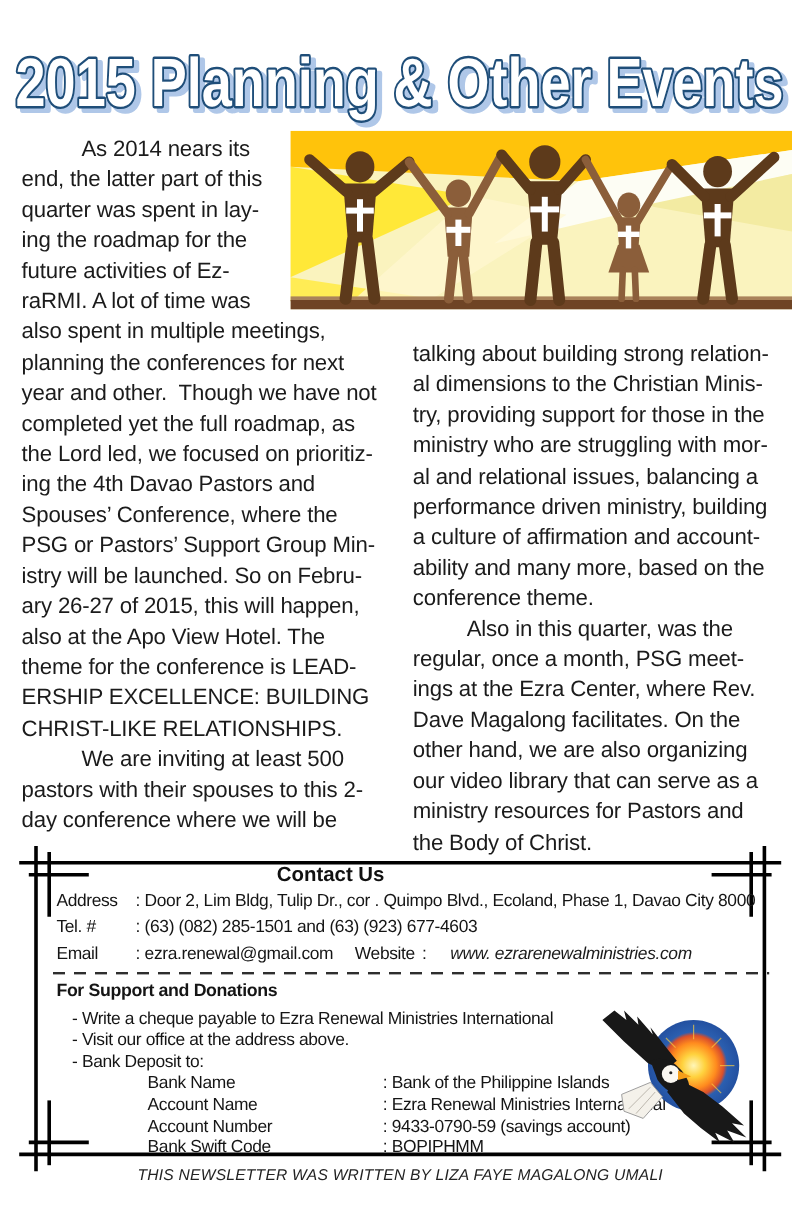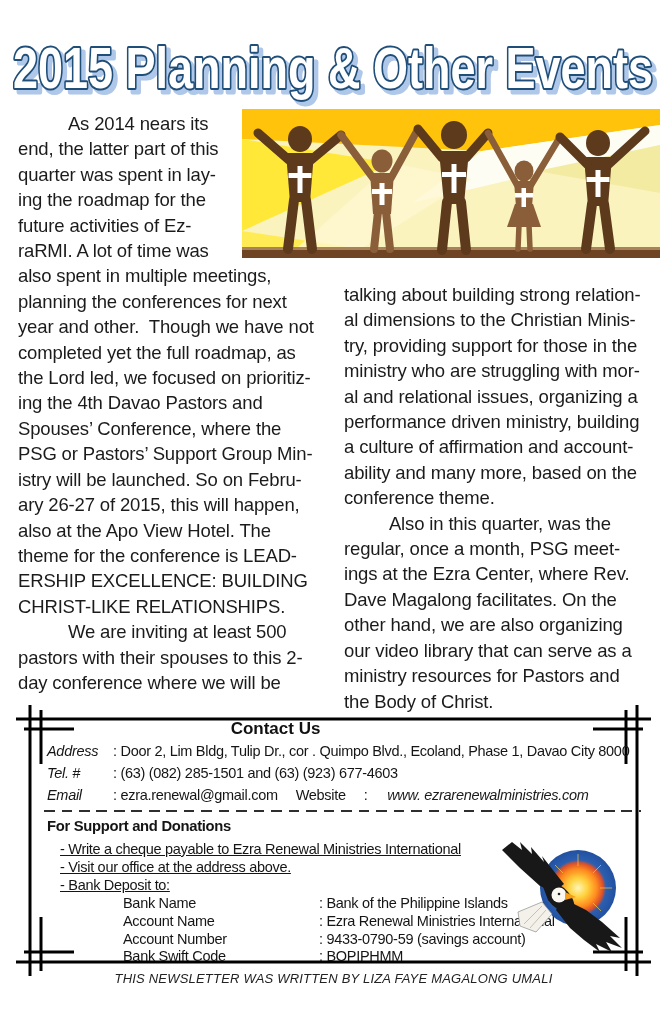--- a/index.html
+++ b/index.html
@@ -30,34 +30,34 @@
 
   
   #frame-svg{position:absolute;left:0;top:690px;pointer-events:none;}
 
   .contact-heading{position:absolute;top:719px;left:0;width:551px;text-align:center;
     font-weight:bold;font-size:17px;color:#111;}
 
   .contact-rows{position:absolute;left:47px;top:743px;width:600px;
     font-size:14.5px;letter-spacing:-0.3px;color:#151515;}
   .c-row{display:flex;height:22.2px;align-items:flex-start;}
-  .c-label{width:66px;flex:none;font-style:italic;}
+  .c-label{width:66px;flex:none;}
   .c-val::before{content:": ";white-space:pre;}
   .email-val{margin-right:18px;}
-  .w-label{margin-right:18px;text-align:right;}
+  .w-label{margin-right:6px;text-align:right;}
   .w-colon::before{content:": ";white-space:pre;}
   .w-link{font-style:italic;color:#1b1b1b;cursor:pointer;margin-left:16px;}
 
   .dash-sep{position:absolute;left:44px;top:810px;width:597px;height:2.4px;
     background:repeating-linear-gradient(90deg,#2e2e2e 0 10.5px,transparent 10.5px 17.5px);}
 
   .support{position:absolute;left:47px;top:818px;width:596px;
     font-size:14.5px;letter-spacing:-0.3px;color:#151515;}
   .support-heading{font-weight:bold;font-size:14.8px;height:23px;}
-  .support-items .line{line-height:17.9px;padding-left:13px;white-space:nowrap;text-decoration:underline;}
+  .support-items .line{line-height:17.9px;padding-left:13px;white-space:nowrap;}
   .bank-rows{margin-left:76px;}
   .b-row{display:flex;line-height:17.9px;}
   .b-label{width:196px;flex:none;}
   .b-val::before{content:": ";white-space:pre;}
 
   #eagle{position:absolute;left:498px;top:840px;}
 
   .page-footer{position:absolute;top:971px;left:0;width:667px;text-align:center;
     font-style:italic;font-size:13px;letter-spacing:0.2px;color:#222;}
 </style>
@@ -172,21 +172,21 @@
     <div class="line">CHRIST-LIKE RELATIONSHIPS.</div>
     <div class="line">&nbsp;&nbsp;&nbsp;&nbsp;&nbsp;&nbsp;&nbsp;&nbsp;&nbsp;&nbsp;We are inviting at least 500</div>
     <div class="line">pastors with their spouses to this 2-</div>
     <div class="line">day conference where we will be</div>
   </div>
 <div id="col-right" class="col">
     <div class="line">talking about building strong relation-</div>
     <div class="line">al dimensions to the Christian Minis-</div>
     <div class="line">try, providing support for those in the</div>
     <div class="line">ministry who are struggling with mor-</div>
-    <div class="line">al and relational issues, organizing a</div>
+    <div class="line">al and relational issues, balancing a</div>
     <div class="line">performance driven ministry, building</div>
     <div class="line">a culture of affirmation and account-</div>
     <div class="line">ability and many more, based on the</div>
     <div class="line">conference theme.</div>
     <div class="line">&nbsp;&nbsp;&nbsp;&nbsp;&nbsp;&nbsp;&nbsp;&nbsp;&nbsp;Also in this quarter, was the</div>
     <div class="line">regular, once a month, PSG meet-</div>
     <div class="line">ings at the Ezra Center, where Rev.</div>
     <div class="line">Dave Magalong facilitates. On the</div>
     <div class="line">other hand, we are also organizing</div>
     <div class="line">our video library that can serve as a</div>

